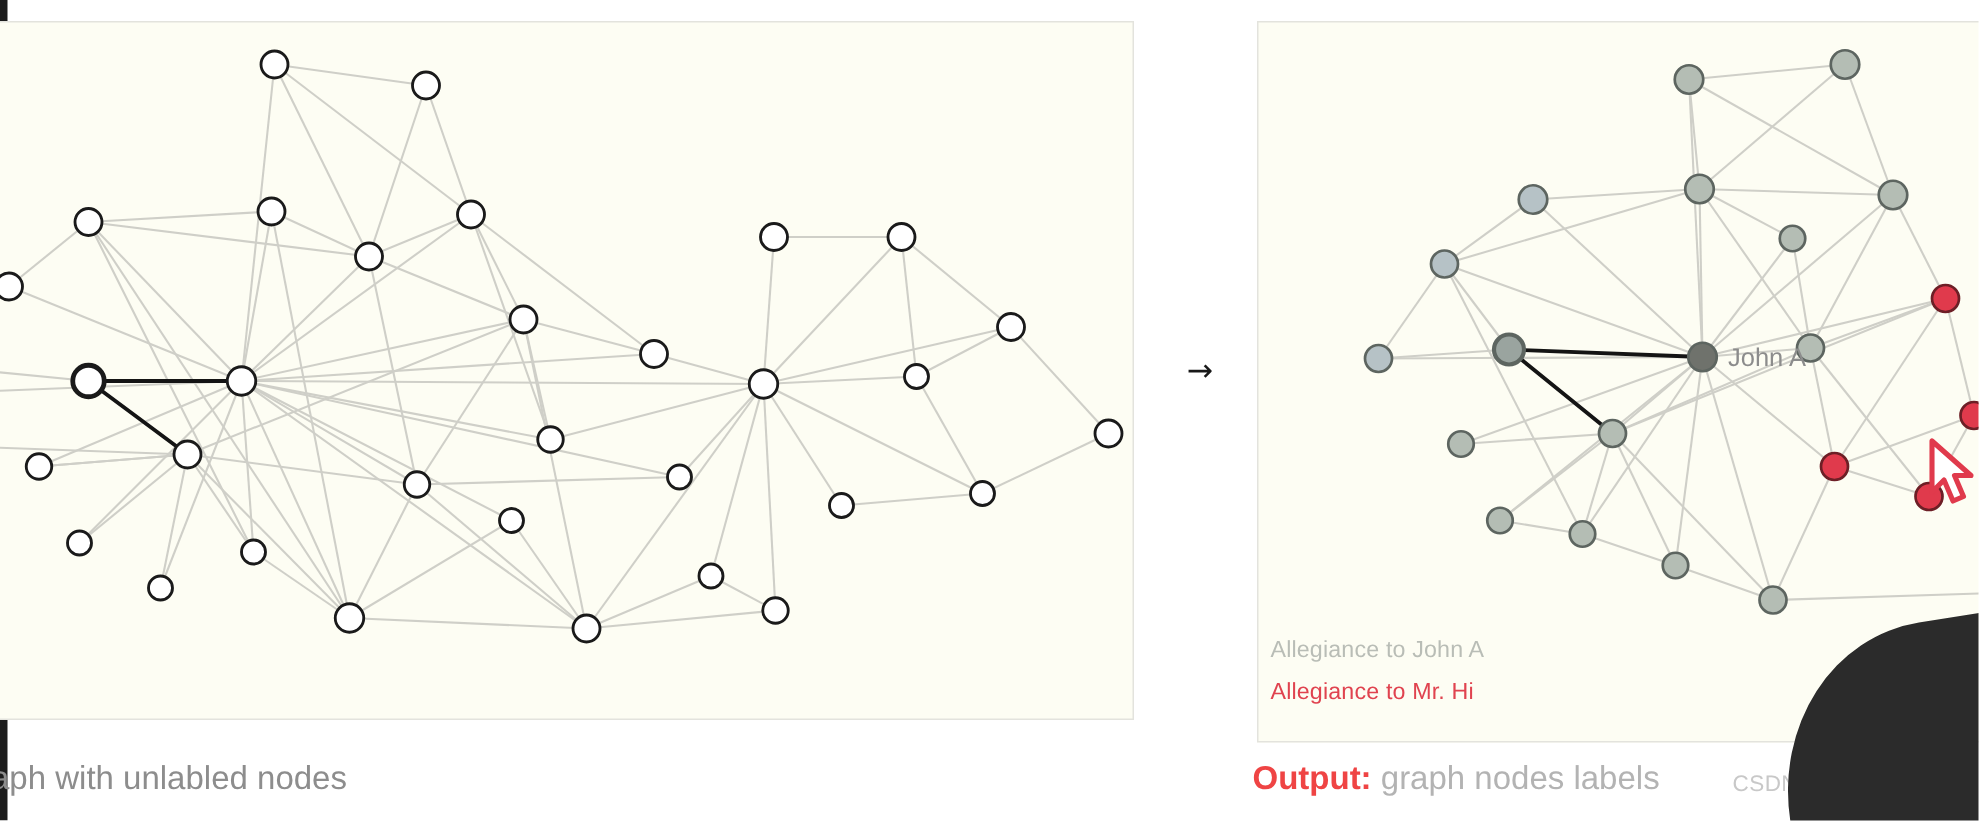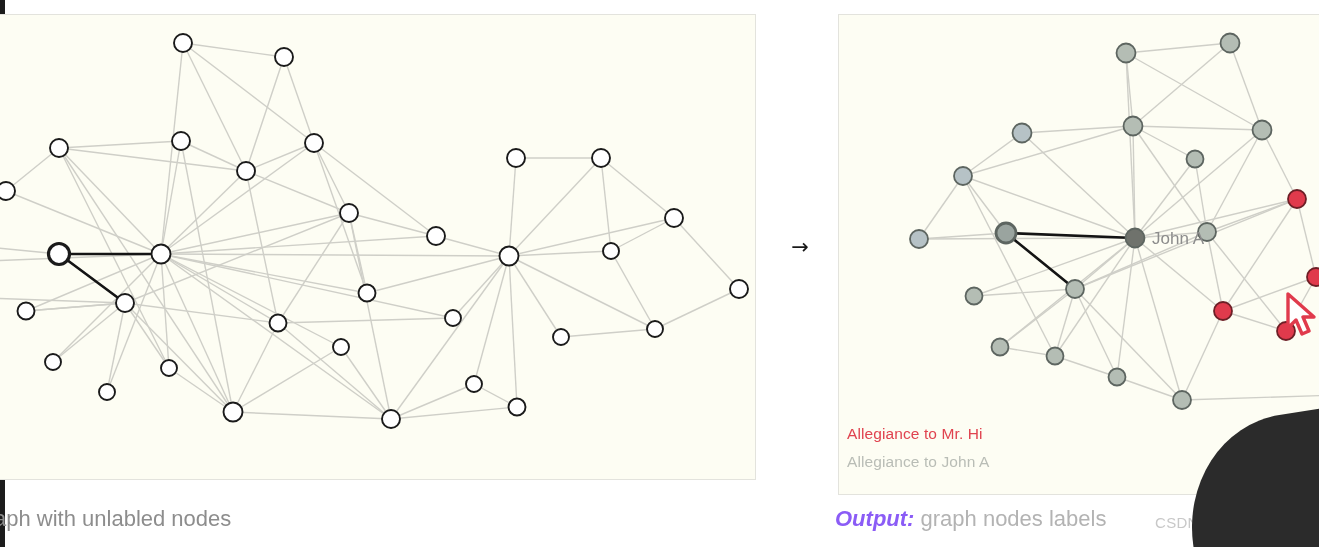--- a/index.html
+++ b/index.html
@@ -45,21 +45,21 @@
 
   
   .caption{
     position:absolute;
     font-size:22px;
     line-height:28px;
     white-space:nowrap;
   }
   #caption-left{left:-6px;top:505px;color:#8d8d8d;}
   #caption-right{left:835px;top:505px;color:#b3b3b3;}
-  #caption-right .strong{color:#8b5cf6;font-weight:bold;font-style:italic;}
+  #caption-right .strong{color:#ef4444;font-weight:bold;}
 
   
   .watermark{
     position:absolute;left:1155px;top:514px;
     font-size:15px;color:#c8c8c8;letter-spacing:.3px;
     white-space:nowrap;
   }
 
   
   .corner-shape{
@@ -317,22 +317,22 @@
         <circle cx="384" cy="296" r="9" fill="#e03a4c" stroke="#6d1f26"></circle>
         <circle cx="477" cy="262" r="9" fill="#e03a4c" stroke="#6d1f26"></circle>
         <circle cx="447" cy="316" r="9" fill="#e03a4c" stroke="#6d1f26"></circle>
       </g>
 
       <text x="313" y="229" font-family="Liberation Sans, sans-serif" font-size="17" fill="#8c8c8c">John A</text>
     </svg>
   </div>
 
   <div class="legend">
+    <div class="legend-row legend-john">Allegiance to John A</div>
     <div class="legend-row legend-hi">Allegiance to Mr. Hi</div>
-    <div class="legend-row legend-john">Allegiance to John A</div>
   </div>
 
   <div class="caption" id="caption-left">aph with unlabled nodes</div>
 
   <div class="caption" id="caption-right">
     <span class="strong">Output:</span><span> graph nodes labels</span>
   </div>
 
   <div class="watermark">CSDN @Andrew_Xzw</div>
 

